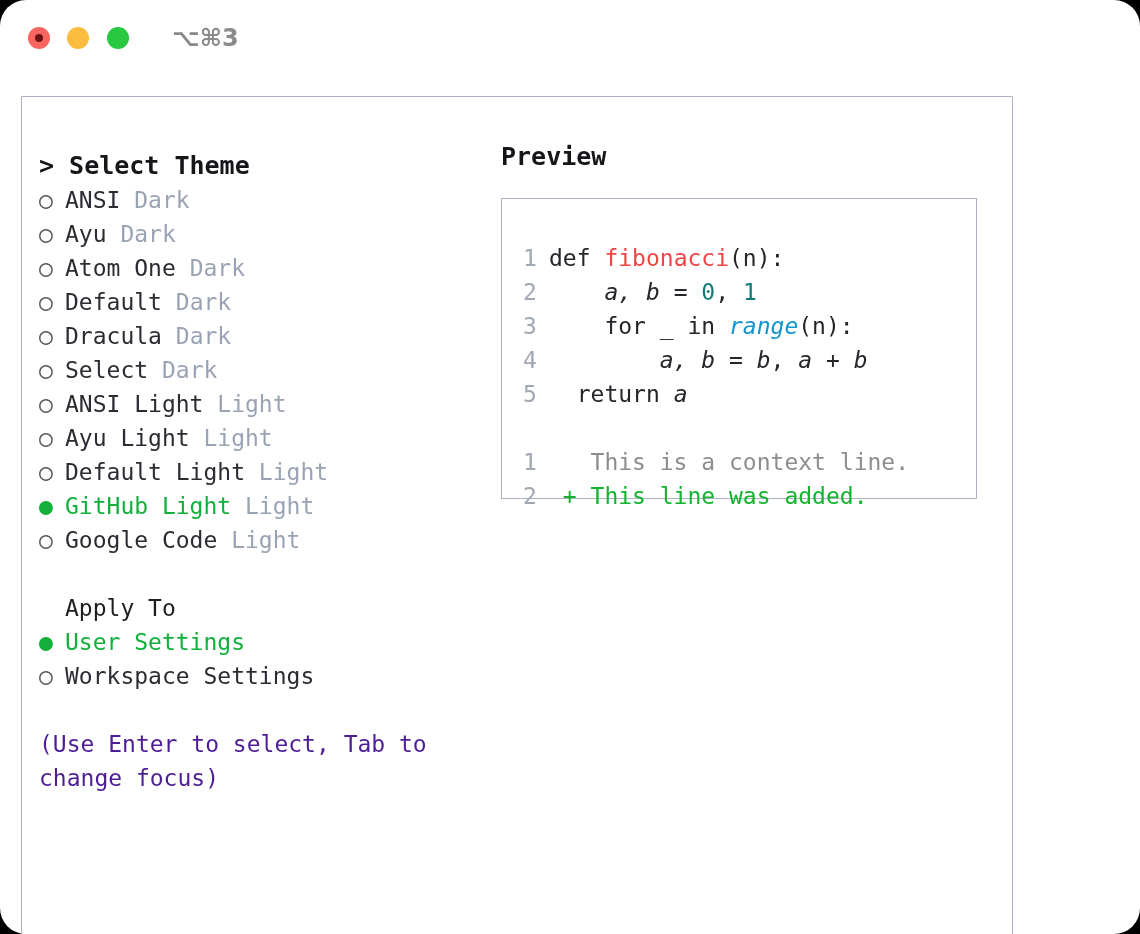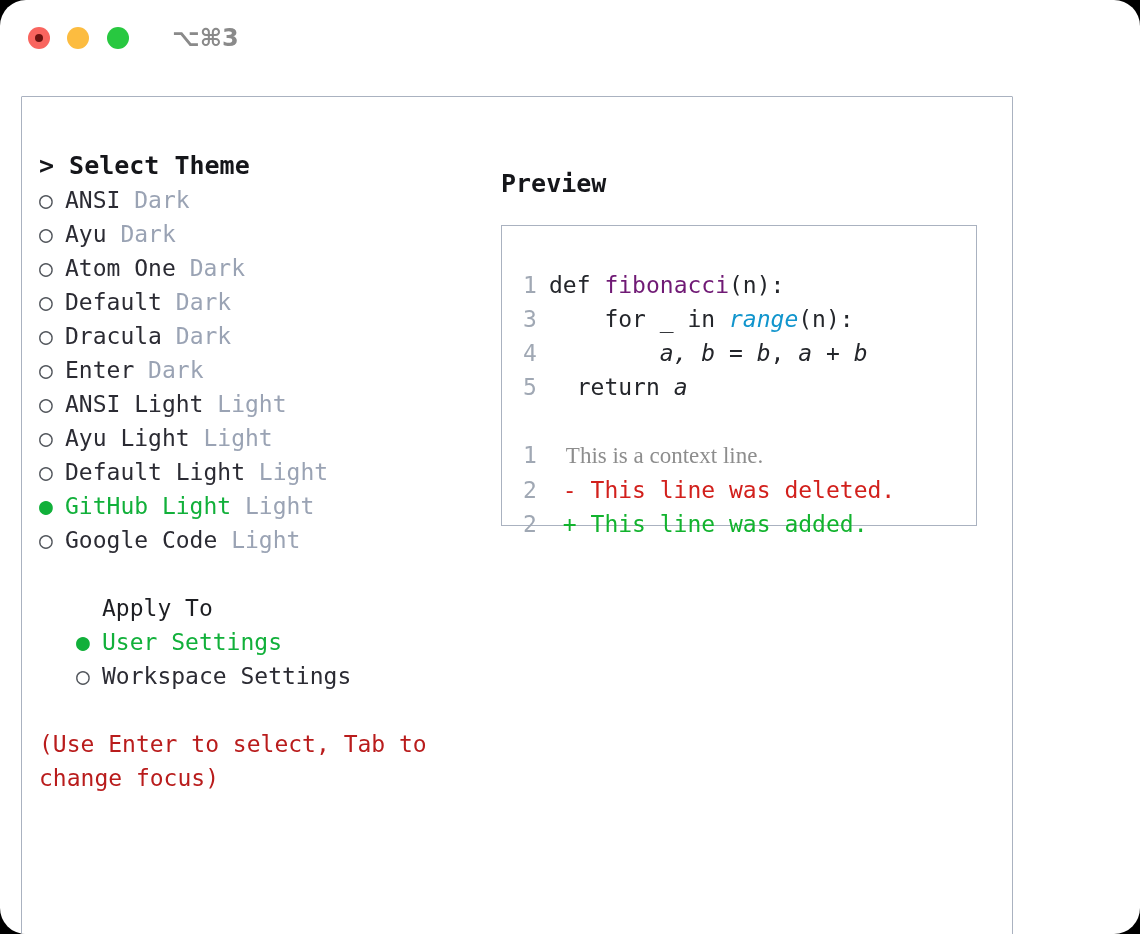--- a/index.html
+++ b/index.html
@@ -106,44 +106,43 @@
   .bullet.sel { color: #11b03a; }
   .bullet.unsel { color: #55595f; }
   .opt-label.sel { color: #11b03a; }
   .opt-suffix {
     color: #9aa3b4;
     text-align: right;
   }
 
   #apply-section {
     margin-top: 34px;
-    margin-left: 37px;
   }
   .section-header {
     font-size: 23px;
     color: #1d1e22;
     line-height: 34px;
     white-space: pre;
     padding-left: 26px;
   }
 
   #hint-text {
     margin-top: 34px;
     font-size: 23px;
     line-height: 34px;
-    color: #b91c1c;
+    color: #4c1d95;
     white-space: pre-wrap;
     width: 400px;
   }
 
   
   #preview-column {
     position: absolute;
     left: 479px;
-    top: 70px;
+    top: 43px;
     width: 490px;
   }
   #preview-title {
     font-size: 25px;
     font-weight: bold;
     color: #15161a;
     line-height: 34px;
     white-space: pre;
   }
   #preview-box {
@@ -160,26 +159,26 @@
     line-height: 34px;
     white-space: pre;
     padding-left: 21px;
     color: #24262b;
   }
   .ln {
     color: #a0a8b4;
     display: inline-block;
     width: 26px;
   }
-  .tok-fn     { color: #701a75; }
+  .tok-fn     { color: #ef4444; }
   .tok-num    { color: #0f7b7b; }
   .tok-builtin{ color: #1195cd; font-style: italic; }
   .tok-var    { font-style: italic; }
   .blank-line { height: 34px; }
-  .diff-ctx   { color: #8d8d8d; font-family: Liberation Serif, serif; }
+  .diff-ctx   { color: #8d8d8d; }
   .diff-del   { color: #d2201c; }
   .diff-add   { color: #12b32e; }
 </style>
 </head>
 <body>
 
 <div id="window">
 
   <div id="titlebar">
     <div class="traffic-light" id="tl-close"></div>
@@ -191,21 +190,21 @@
   <div id="main-panel">
 
     <div id="theme-column">
       <div class="list-header">&gt; Select Theme</div>
       <div id="theme-items">
           <div class="opt-row"><span class="bullet unsel">○</span><span class="opt-label">ANSI</span><span class="opt-suffix"> Dark</span></div>
           <div class="opt-row"><span class="bullet unsel">○</span><span class="opt-label">Ayu</span><span class="opt-suffix"> Dark</span></div>
           <div class="opt-row"><span class="bullet unsel">○</span><span class="opt-label">Atom One</span><span class="opt-suffix"> Dark</span></div>
           <div class="opt-row"><span class="bullet unsel">○</span><span class="opt-label">Default</span><span class="opt-suffix"> Dark</span></div>
           <div class="opt-row"><span class="bullet unsel">○</span><span class="opt-label">Dracula</span><span class="opt-suffix"> Dark</span></div>
-          <div class="opt-row"><span class="bullet unsel">○</span><span class="opt-label">Enter</span><span class="opt-suffix"> Dark</span></div>
+          <div class="opt-row"><span class="bullet unsel">○</span><span class="opt-label">Select</span><span class="opt-suffix"> Dark</span></div>
           <div class="opt-row"><span class="bullet unsel">○</span><span class="opt-label">ANSI Light</span><span class="opt-suffix"> Light</span></div>
           <div class="opt-row"><span class="bullet unsel">○</span><span class="opt-label">Ayu Light</span><span class="opt-suffix"> Light</span></div>
           <div class="opt-row"><span class="bullet unsel">○</span><span class="opt-label">Default Light</span><span class="opt-suffix"> Light</span></div>
           <div class="opt-row"><span class="bullet sel">●</span><span class="opt-label sel">GitHub Light</span><span class="opt-suffix"> Light</span></div>
           <div class="opt-row"><span class="bullet unsel">○</span><span class="opt-label">Google Code</span><span class="opt-suffix"> Light</span></div>
         </div>
 
       <div id="apply-section">
         <div class="section-header">Apply To</div>
         <div id="apply-items">
@@ -215,27 +214,27 @@
       </div>
 
       <div id="hint-text">(Use Enter to select, Tab to change focus)</div>
     </div>
 
     <div id="preview-column">
       <div id="preview-title">Preview</div>
       <div id="preview-box">
         <div id="code-block">
             <div class="code-line"><span class="ln">1</span><span>def </span><span class="tok-fn">fibonacci</span><span>(n):</span></div>
+            <div class="code-line"><span class="ln">2</span><span>    </span><span class="tok-var">a, b</span><span> = </span><span class="tok-num">0</span><span>, </span><span class="tok-num">1</span></div>
             <div class="code-line"><span class="ln">3</span><span>    for _ in </span><span class="tok-builtin">range</span><span>(n):</span></div>
             <div class="code-line"><span class="ln">4</span><span>        </span><span class="tok-var">a, b</span><span> = </span><span class="tok-var">b</span><span>, </span><span class="tok-var">a</span><span> + </span><span class="tok-var">b</span></div>
             <div class="code-line"><span class="ln">5</span><span>  return </span><span class="tok-var">a</span></div>
           </div>
         <div class="blank-line"></div>
         <div id="diff-block">
             <div class="code-line"><span class="ln">1</span><span class="diff-ctx">   This is a context line.</span></div>
-            <div class="code-line"><span class="ln">2</span><span class="diff-del"> - This line was deleted.</span></div>
             <div class="code-line"><span class="ln">2</span><span class="diff-add"> + This line was added.</span></div>
           </div>
       </div>
     </div>
 
   </div>
 </div>
 
 </body></html>

